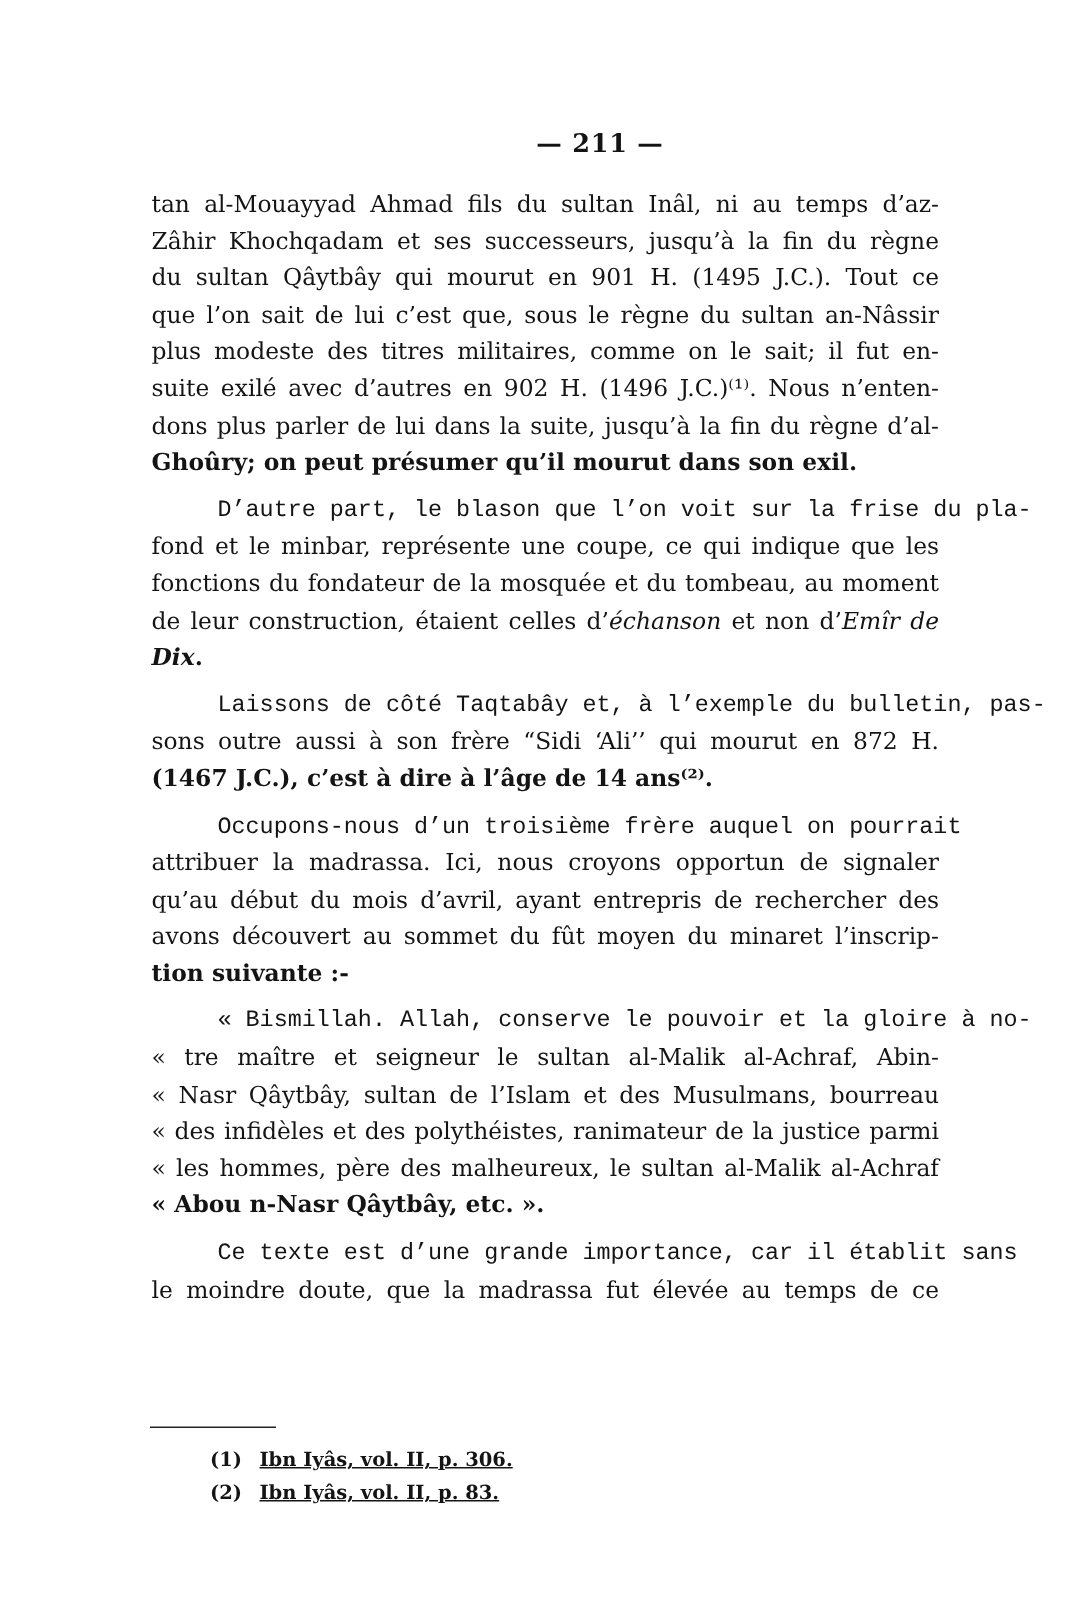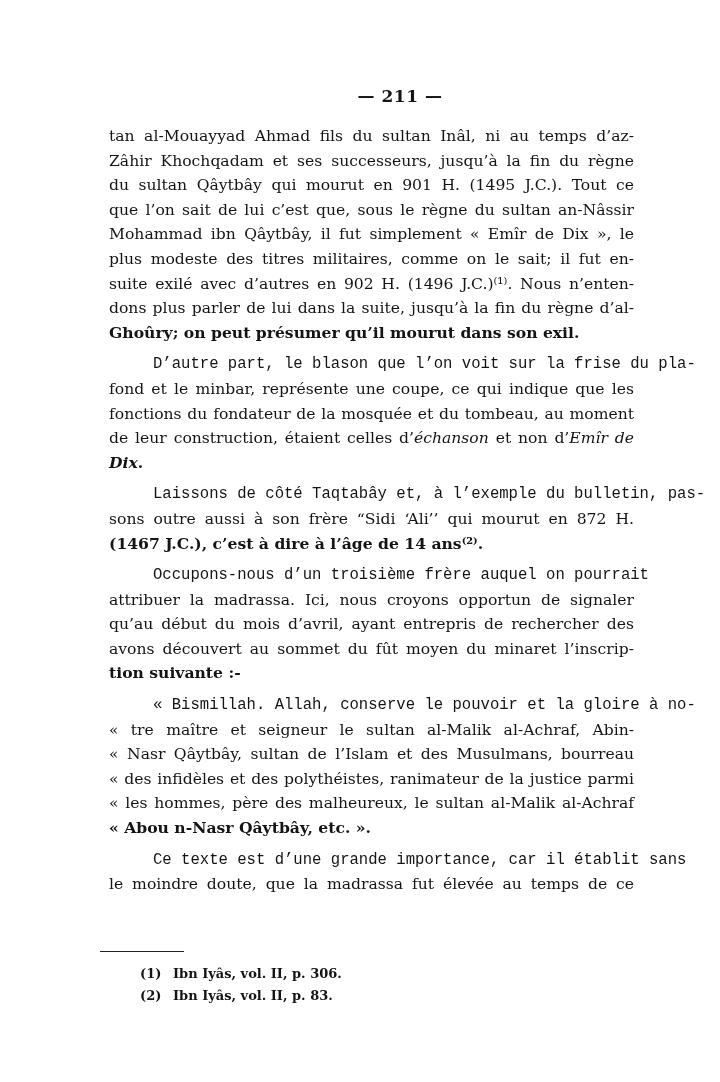--- a/index.html
+++ b/index.html
@@ -11,56 +11,55 @@
       position: relative;
       overflow: hidden;
     }
     .page-number {
       position: absolute; top: 86px; left: 0; width: 720px;
       text-align: center; font-size: 17px; font-weight: bold;
       letter-spacing: 0.5px;
       margin-left: 40px;
     }
     .body-text {
-      position: absolute; left: 109px; top: 124px; width: 525px;
+      position: absolute; left: 101px; top: 124px; width: 525px;
       font-size: 15.6px; line-height: 24.6px;
     }
     .line {
       display: block; white-space: nowrap;
       text-align: justify; text-align-last: justify;
       height: 24.6px;
     }
     .line.last { text-align-last: left; font-weight: bold; }
     .line.indent { padding-left: 44px; font-family: Liberation Mono, monospace; }
     .para-gap { height: 7px; }
     em { font-style: italic; }
     .rule {
       position: absolute; left: 100px; top: 951px;
       width: 84px; height: 0; border-top: 1.6px solid #222;
     }
     .footnotes {
       position: absolute; left: 140px; top: 963px;
       font-size: 13px; line-height: 22px; font-weight: bold;
     }
-    .fn { display: block; white-space: nowrap; }
+    .fn { display: block; white-space: nowrap; text-decoration: underline; }
     .fn-num { display: inline-block; width: 33px; }
   </style>
 </head>
 <body>
 
 <div class="page-number">— 211 —</div>
 
 <div class="body-text">
 
   <div>
     <span class="line">tan al-Mouayyad Ahmad fils du sultan Inâl, ni au temps d’az-</span>
     <span class="line">Zâhir Khochqadam et ses successeurs, jusqu’à la fin du règne</span>
     <span class="line">du sultan Qâytbây qui mourut en 901 H. (1495 J.C.). Tout ce</span>
     <span class="line">que l’on sait de lui c’est que, sous le règne du sultan an-Nâssir</span>
-    <span class="line">Mohammad ibn Qâytbây, il fut simplement « Emîr de Dix », le</span>
     <span class="line">plus modeste des titres militaires, comme on le sait; il fut en-</span>
     <span class="line">suite exilé avec d’autres en 902 H. (1496 J.C.)⁽¹⁾. Nous n’enten-</span>
     <span class="line">dons plus parler de lui dans la suite, jusqu’à la fin du règne d’al-</span>
     <span class="line last">Ghoûry; on peut présumer qu’il mourut dans son exil.</span>
   </div>
   <div class="para-gap"></div>
 
   <div>
     <span class="line indent">D’autre part, le blason que l’on voit sur la frise du pla-</span>
     <span class="line">fond et le minbar, représente une coupe, ce qui indique que les</span>

